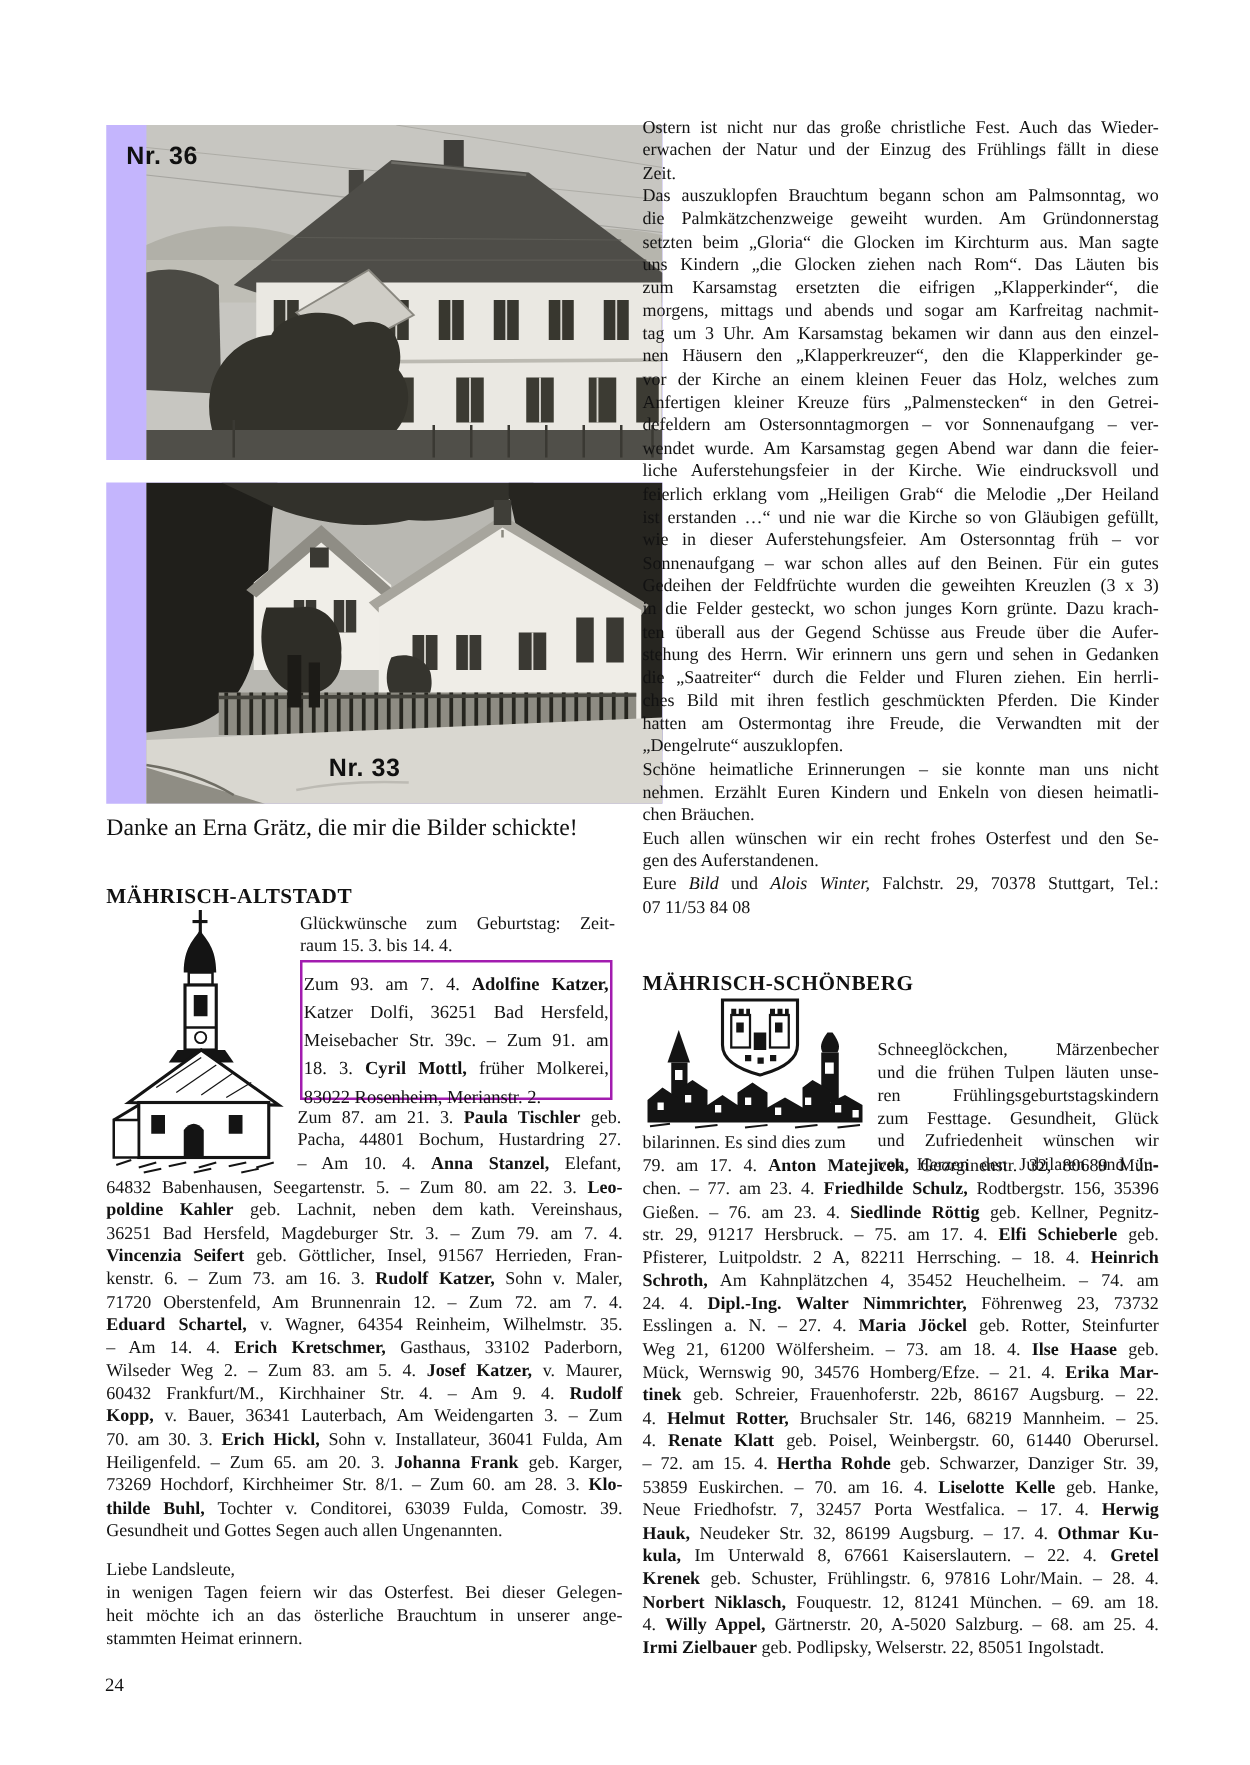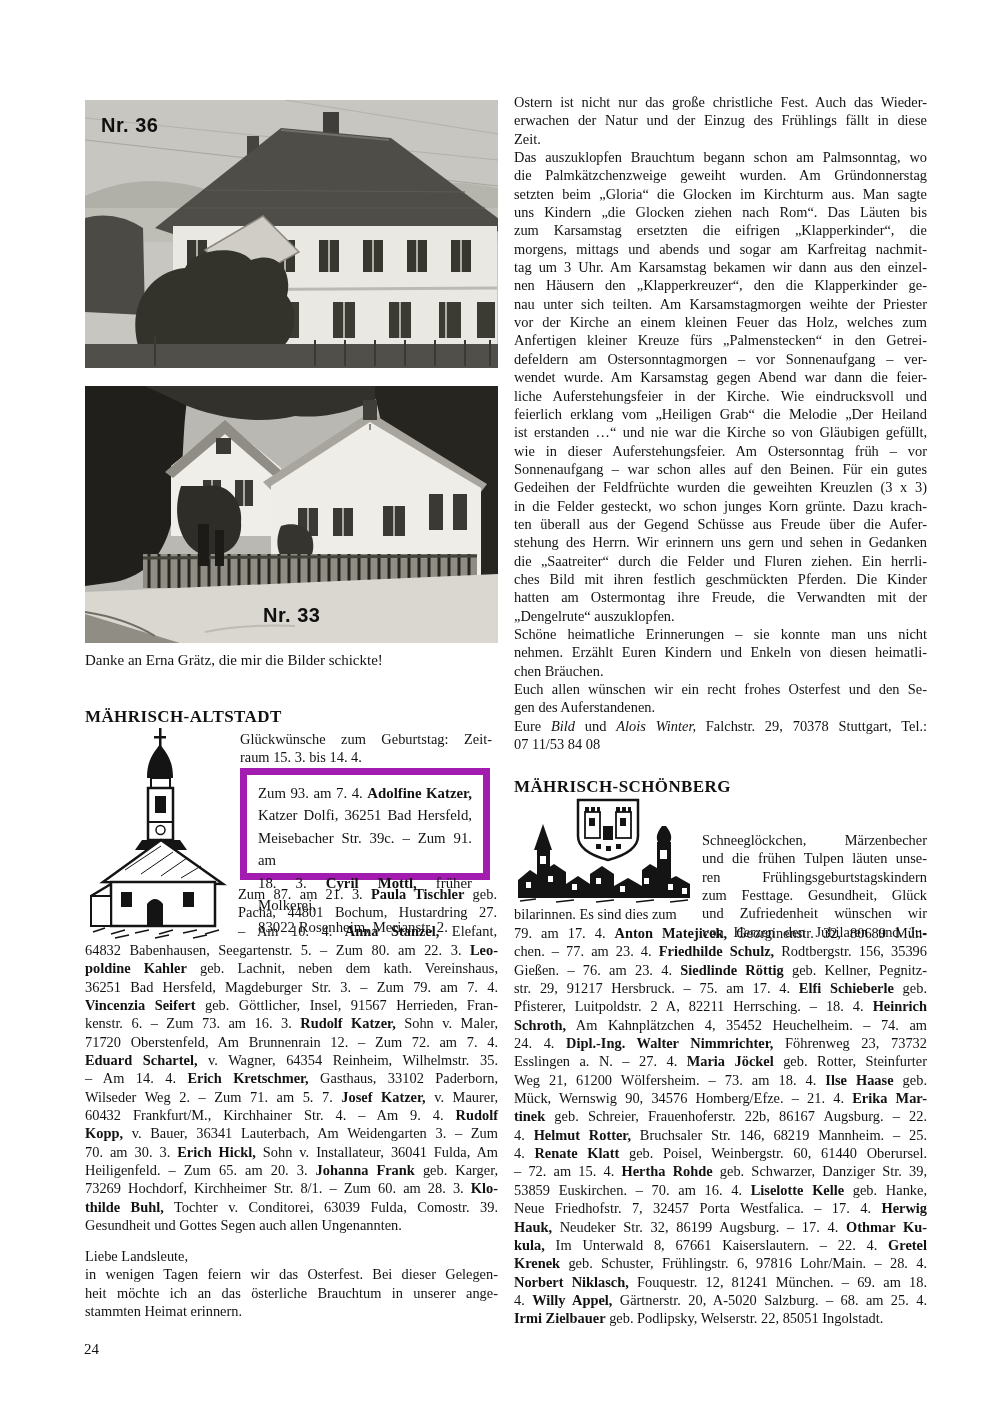--- a/index.html
+++ b/index.html
@@ -4,26 +4,26 @@
 <style>
   html,body{margin:0;padding:0;background:#e9e9e9;}
   #page{position:relative;width:1000px;height:1412px;background:#ffffff;margin:0 auto;
         font-family:"Liberation Serif",serif;color:#121212;overflow:hidden;}
   .abs{position:absolute;}
   .col{font-size:14.4px;line-height:18.35px;}
   .tline{text-align:justify;text-align-last:justify;}
   .tl-end{text-align-last:left;}
   b{font-weight:bold;} i{font-style:italic;}
   .heading{font-weight:bold;font-size:17px;text-align:left;letter-spacing:.4px;}
-  .caption{font-size:15px;}
-  .photo{position:absolute;background:#f9a8d4;overflow:hidden;}
+  .caption{font-size:19px;}
+  .photo{position:absolute;background:#c4b5fd;overflow:hidden;padding-left:32px;}
   .photo svg{display:block;}
   .plabel{position:absolute;font-family:"Liberation Sans",sans-serif;font-weight:bold;
           font-size:20px;color:#101010;letter-spacing:.5px;}
-  #bdaybox{box-sizing:border-box;border:7px solid #a21caf;padding:7px 11px;}
+  #bdaybox{box-sizing:border-box;border:2px solid #a21caf;padding:7px 1px;}
   #bdaybox .tline{font-size:14.8px;line-height:22.4px;}
   #pagenum{font-size:15px;text-align:center;}
   .lineart{display:block;}
 </style>
 </head>
 <body>
 
 <div id="page">
 
   <div class="photo" style="left:85px;top:100px;width:413px;height:268px;">
@@ -233,21 +233,21 @@
 
   <div class="abs col" style="left:85px;top:941px;width:413px;">
       <div class="tline"><span>64832 Babenhausen, Seegartenstr. 5. – Zum 80. am 22. 3. </span><b>Leo-</b></div>
       <div class="tline"><b>poldine Kahler</b><span> geb. Lachnit, neben dem kath. Vereinshaus,</span></div>
       <div class="tline"><span>36251 Bad Hersfeld, Magdeburger Str. 3. – Zum 79. am 7. 4.</span></div>
       <div class="tline"><b>Vincenzia Seifert</b><span> geb. Göttlicher, Insel, 91567 Herrieden, Fran-</span></div>
       <div class="tline"><span>kenstr. 6. – Zum 73. am 16. 3. </span><b>Rudolf Katzer,</b><span> Sohn v. Maler,</span></div>
       <div class="tline"><span>71720 Oberstenfeld, Am Brunnenrain 12. – Zum 72. am 7. 4.</span></div>
       <div class="tline"><b>Eduard Schartel,</b><span> v. Wagner, 64354 Reinheim, Wilhelmstr. 35.</span></div>
       <div class="tline"><span>– Am 14. 4. </span><b>Erich Kretschmer,</b><span> Gasthaus, 33102 Paderborn,</span></div>
-      <div class="tline"><span>Wilseder Weg 2. – Zum 71. am 5. 7. </span><b>Josef Katzer,</b><span> v. Maurer,</span></div>
+      <div class="tline"><span>Wilseder Weg 2. – Zum 83. am 5. 4. </span><b>Josef Katzer,</b><span> v. Maurer,</span></div>
       <div class="tline"><span>60432 Frankfurt/M., Kirchhainer Str. 4. – Am 9. 4. </span><b>Rudolf</b></div>
       <div class="tline"><b>Kopp,</b><span> v. Bauer, 36341 Lauterbach, Am Weidengarten 3. – Zum</span></div>
       <div class="tline"><span>70. am 30. 3. </span><b>Erich Hickl,</b><span> Sohn v. Installateur, 36041 Fulda, Am</span></div>
       <div class="tline"><span>Heiligenfeld. – Zum 65. am 20. 3. </span><b>Johanna Frank</b><span> geb. Karger,</span></div>
       <div class="tline"><span>73269 Hochdorf, Kirchheimer Str. 8/1. – Zum 60. am 28. 3. </span><b>Klo-</b></div>
       <div class="tline"><b>thilde Buhl,</b><span> Tochter v. Conditorei, 63039 Fulda, Comostr. 39.</span></div>
       <div class="tline tl-end"><span>Gesundheit und Gottes Segen auch allen Ungenannten.</span></div>
     </div>
 
   <div class="abs col" style="left:85px;top:1247px;width:413px;">
@@ -264,21 +264,20 @@
       <div class="tline"><span>erwachen der Natur und der Einzug des Frühlings fällt in diese</span></div>
       <div class="tline tl-end"><span>Zeit.</span></div>
       <div class="tline"><span>Das auszuklopfen Brauchtum begann schon am Palmsonntag, wo</span></div>
       <div class="tline"><span>die Palmkätzchenzweige geweiht wurden. Am Gründonnerstag</span></div>
       <div class="tline"><span>setzten beim „Gloria“ die Glocken im Kirchturm aus. Man sagte</span></div>
       <div class="tline"><span>uns Kindern „die Glocken ziehen nach Rom“. Das Läuten bis</span></div>
       <div class="tline"><span>zum Karsamstag ersetzten die eifrigen „Klapperkinder“, die</span></div>
       <div class="tline"><span>morgens, mittags und abends und sogar am Karfreitag nachmit-</span></div>
       <div class="tline"><span>tag um 3 Uhr. Am Karsamstag bekamen wir dann aus den einzel-</span></div>
       <div class="tline"><span>nen Häusern den „Klapperkreuzer“, den die Klapperkinder ge-</span></div>
-      <div class="tline"><span>nau unter sich teilten. Am Karsamstagmorgen weihte der Priester</span></div>
       <div class="tline"><span>vor der Kirche an einem kleinen Feuer das Holz, welches zum</span></div>
       <div class="tline"><span>Anfertigen kleiner Kreuze fürs „Palmenstecken“ in den Getrei-</span></div>
       <div class="tline"><span>defeldern am Ostersonntagmorgen – vor Sonnenaufgang – ver-</span></div>
       <div class="tline"><span>wendet wurde. Am Karsamstag gegen Abend war dann die feier-</span></div>
       <div class="tline"><span>liche Auferstehungsfeier in der Kirche. Wie eindrucksvoll und</span></div>
       <div class="tline"><span>feierlich erklang vom „Heiligen Grab“ die Melodie „Der Heiland</span></div>
       <div class="tline"><span>ist erstanden …“ und nie war die Kirche so von Gläubigen gefüllt,</span></div>
       <div class="tline"><span>wie in dieser Auferstehungsfeier. Am Ostersonntag früh – vor</span></div>
       <div class="tline"><span>Sonnenaufgang – war schon alles auf den Beinen. Für ein gutes</span></div>
       <div class="tline"><span>Gedeihen der Feldfrüchte wurden die geweihten Kreuzlen (3 x 3)</span></div>

